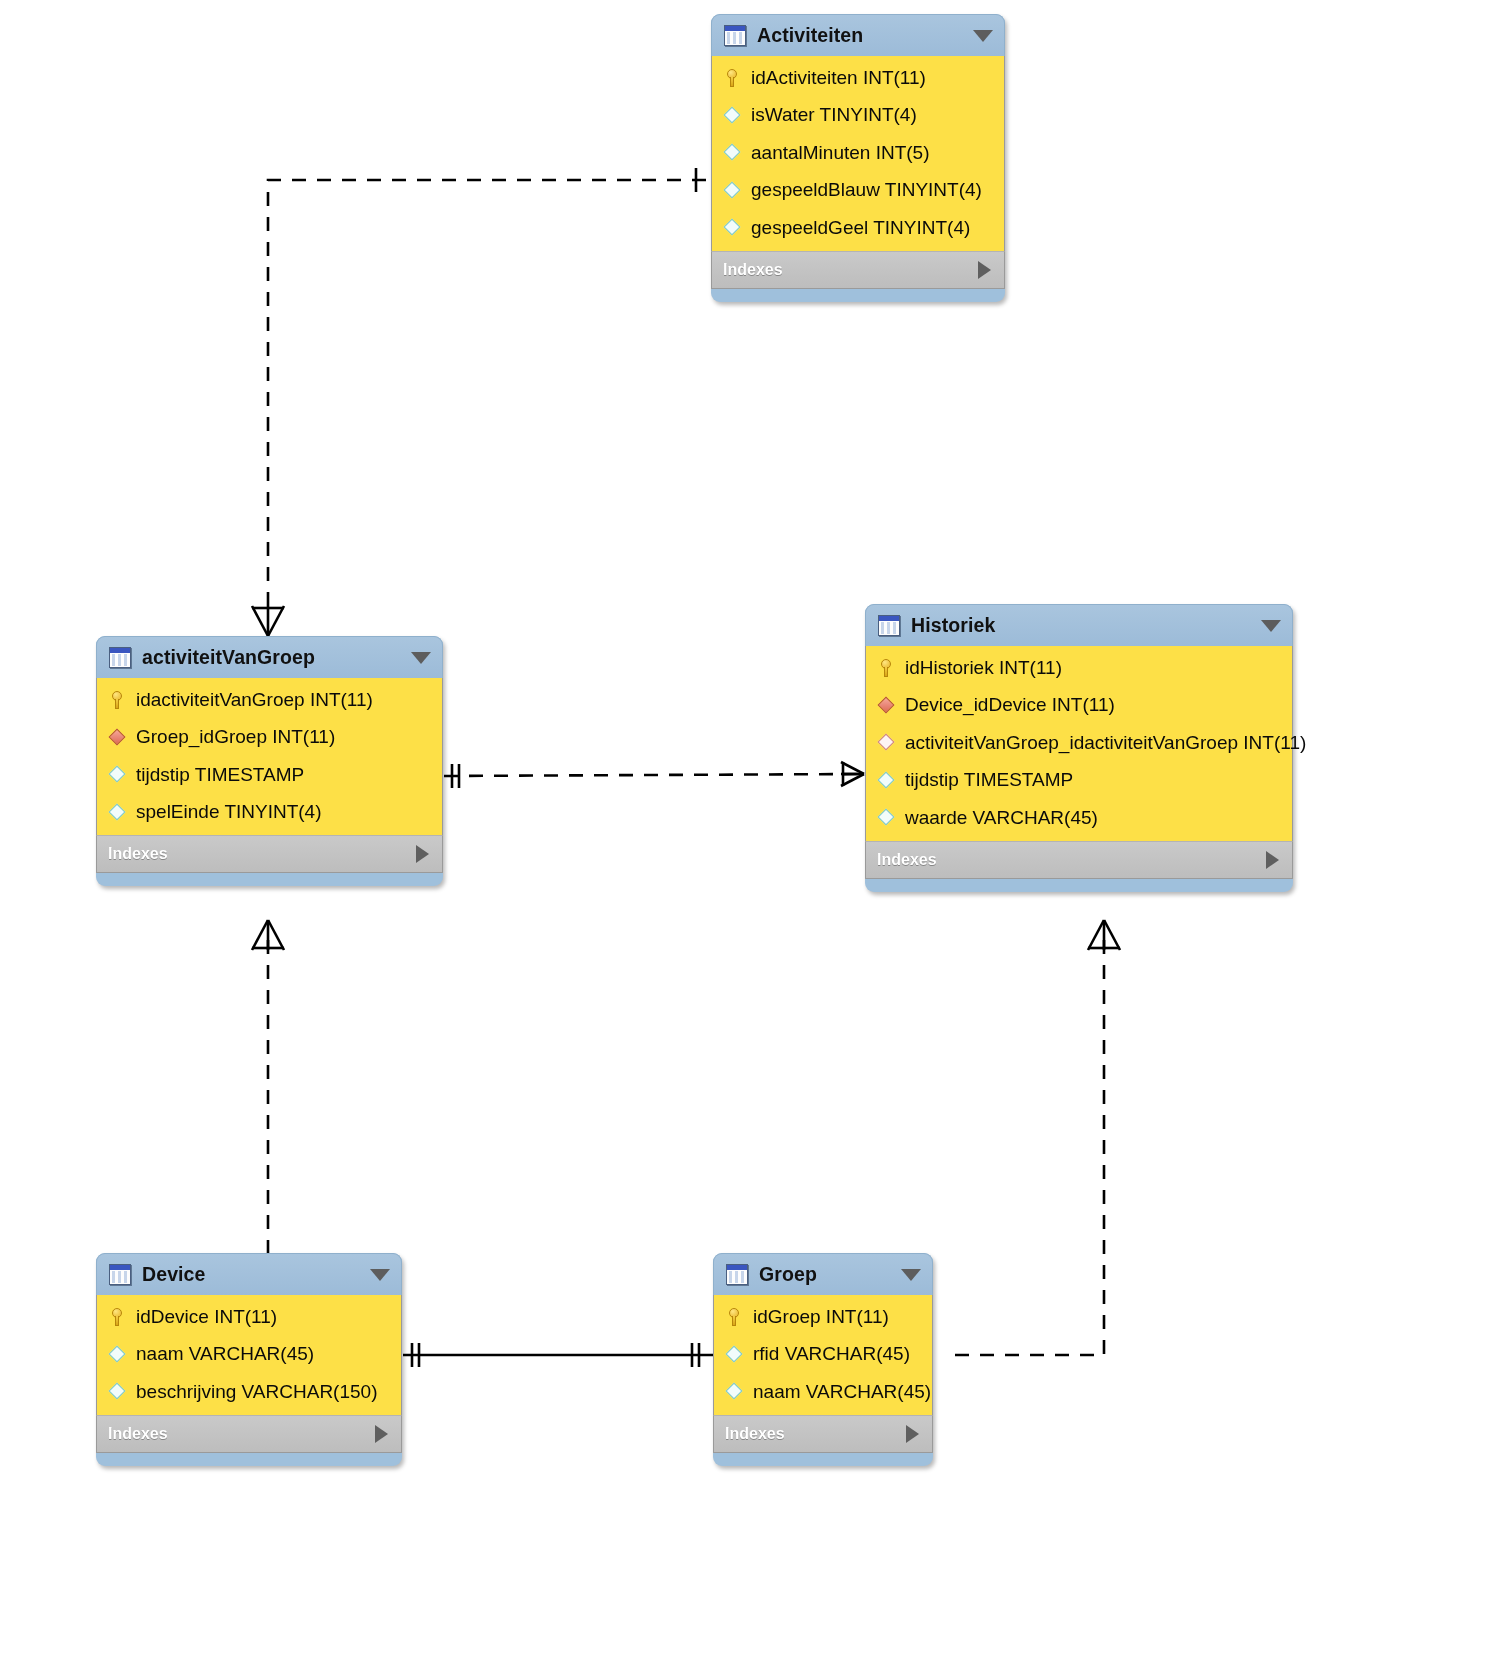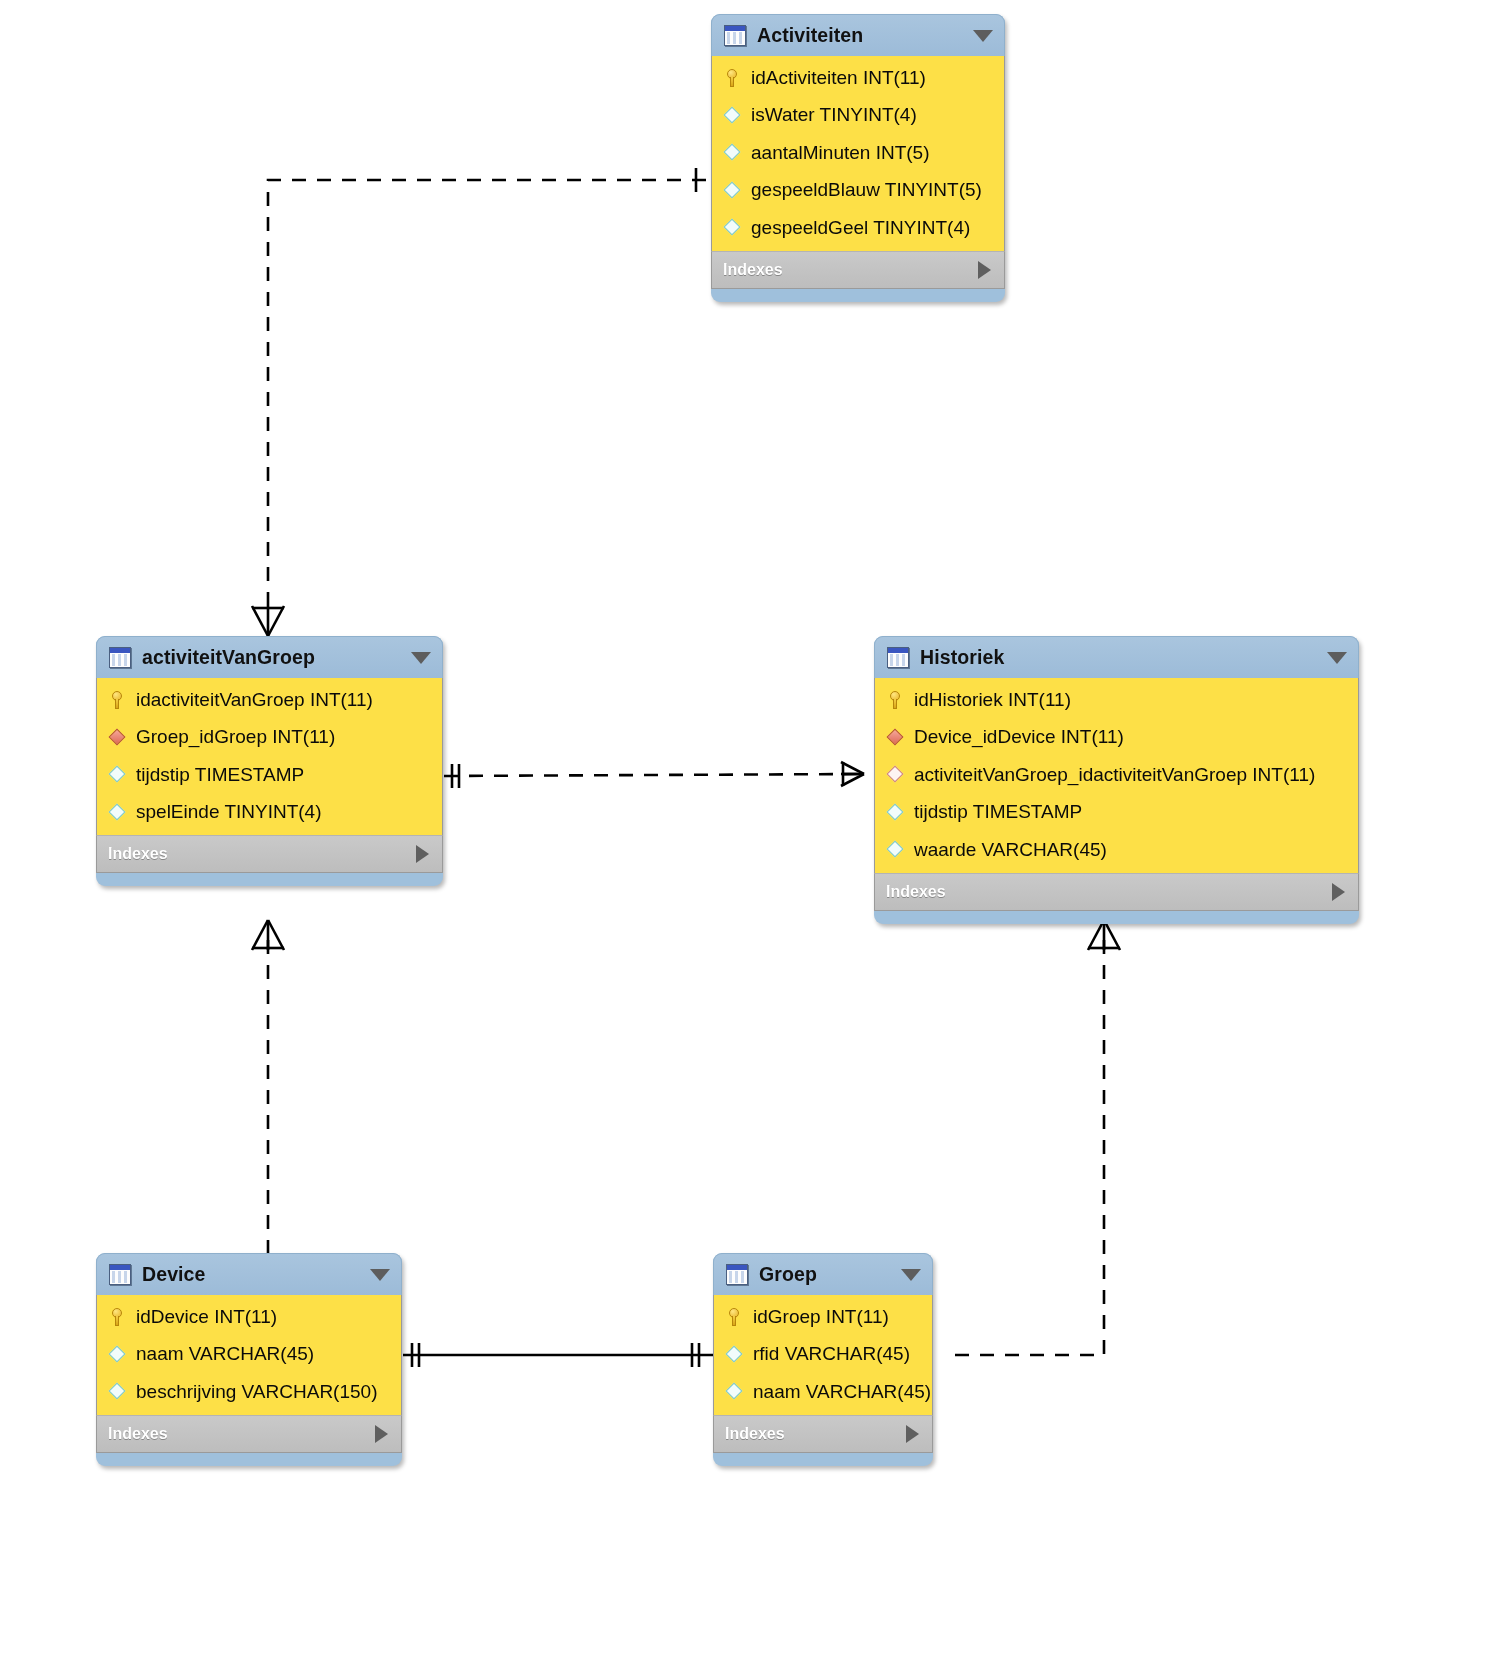--- a/index.html
+++ b/index.html
@@ -199,21 +199,21 @@
         <div class="row">
           <span class="gly dia plain"></span>
           <span class="lbl">isWater TINYINT(4)</span>
         </div>
         <div class="row">
           <span class="gly dia plain"></span>
           <span class="lbl">aantalMinuten INT(5)</span>
         </div>
         <div class="row">
           <span class="gly dia plain"></span>
-          <span class="lbl">gespeeldBlauw TINYINT(5)</span>
+          <span class="lbl">gespeeldBlauw TINYINT(4)</span>
         </div>
         <div class="row">
           <span class="gly dia plain"></span>
           <span class="lbl">gespeeldGeel TINYINT(4)</span>
         </div>
       </div>
       <div class="idx">
         <span class="ilbl">Indexes</span>
         <span class="itri"></span>
       </div>
@@ -251,21 +251,21 @@
           <span class="lbl">spelEinde TINYINT(4)</span>
         </div>
       </div>
       <div class="idx">
         <span class="ilbl">Indexes</span>
         <span class="itri"></span>
       </div>
     </div>
   </div>
 
-  <div class="tbl" style="left:865px;top:636px;width:485px;margin-left:9px;">
+  <div class="tbl" style="left:865px;top:604px;width:428px;">
     <div class="shadowwrap">
       <div class="hdr">
         <span class="tblicon">
           <span class="frame"></span>
             <span class="cap"></span>
           <span class="bar b1"></span>
             <span class="bar b2"></span>
             <span class="bar b3"></span>
         </span>
         <span class="tname">Historiek</span>

